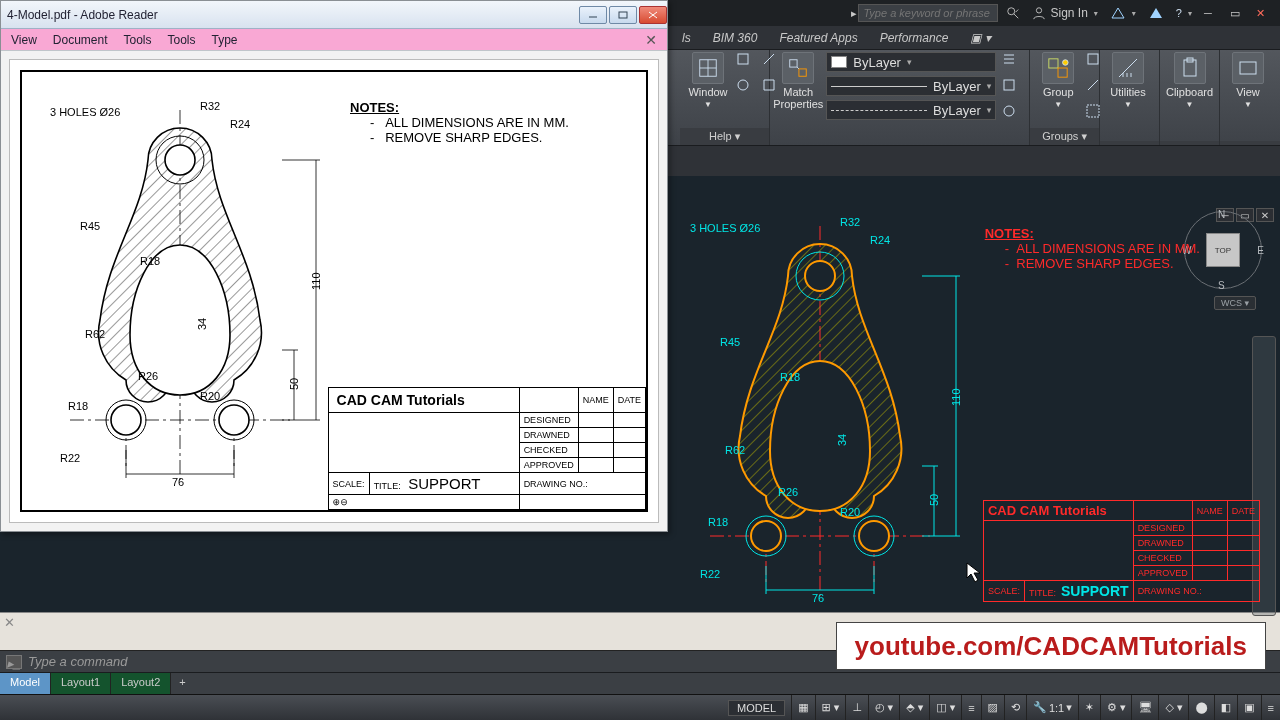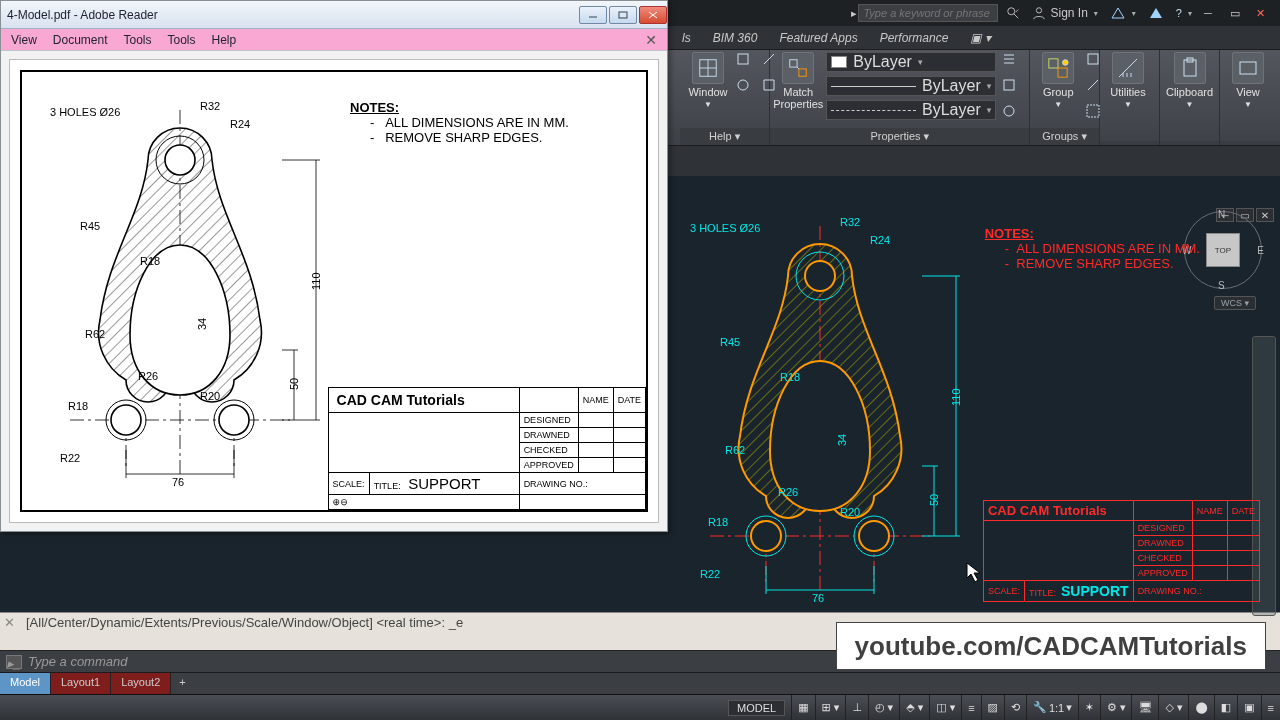--- a/index.html
+++ b/index.html
@@ -53,21 +53,21 @@
   .rbtn { display:flex; flex-direction:column; align-items:center; gap:2px;
     font-size:11px; color:#e0e0e0; cursor:default; min-width:44px;}
   .rbtn .ic { width:32px; height:32px; background:#5b6066; border:1px solid #6e7379;
     border-radius:2px; display:flex; align-items:center; justify-content:center;}
   .smallgrid { display:grid; grid-template-columns:repeat(2,22px);
     grid-auto-rows:22px; gap:4px;}
   .smallgrid .ic{width:22px;height:22px;}
   .propsel{
     display:flex; align-items:center; gap:6px; width:170px; height:20px;
     background:#2b2e33; border:1px solid #555; color:#ddd; padding:0 4px;
-    font-size:16px;
+    font-size:13px;
   }
   .propsel .sw{width:16px;height:12px;border:1px solid #888;}
   .propsel .line{flex:1;height:1px;background:#ccc;}
   .propsel::after{content:"▾"; font-size:9px; color:#aaa;}
 
   
   #draw-wrap{ flex:1; position:relative; background:#1f2a33;}
   #draw-tabs{
     position:absolute; left:0; right:0; top:0; height:30px;
     background:#2f3237; display:flex; align-items:flex-end; padding-left:680px;
@@ -121,37 +121,37 @@
   }
   #cmdline .history{flex:1;padding:2px 6px 0 26px;line-height:15px;position:relative;}
   #cmdline .history .xico{position:absolute;left:4px;top:2px;color:#888;}
   #cmdline .prompt{
     height:22px;background:#3b3f44;color:#999;display:flex;align-items:center;
     padding:0 6px;gap:6px;font-style:italic;border-top:1px solid #222;}
   #cmdline .prompt .caret{width:16px;height:14px;background:#555;border:1px solid #777;}
   
   #layouts{height:22px;background:#3b3f44;display:flex;align-items:stretch;
     font-size:11px;color:#ccc;border-top:1px solid #1a1c1f;}
-  #layouts .ltab{padding:3px 10px;border-right:1px solid #222;background:#7f1d1d;}
+  #layouts .ltab{padding:3px 10px;border-right:1px solid #222;background:#14532d;}
   #layouts .ltab.active{background:#5d95c7;color:#fff;}
   #layouts .plus{padding:3px 8px;}
 
   
   #statusbar{height:26px;background:linear-gradient(#4a4e54,#2f3237);
     display:flex;align-items:center;color:#ddd;font-size:11px;
     border-top:1px solid #111;}
   #statusbar .left{flex:1;}
   #statusbar .itm{padding:0 6px;display:flex;align-items:center;gap:2px;height:100%;}
   #statusbar .itm + .itm{border-left:1px solid #222;}
   #statusbar .modelbtn{background:#2b2e33;border:1px solid #555;padding:1px 8px;}
 
   
   #yt{
     position:absolute; right:14px; bottom:50px; background:#fff; border:1px solid #444;
-    color:#404040; font:700 26px/1 "Segoe UI",Arial; padding:10px 18px;
+    color:#b91c1c; font:700 26px/1 "Segoe UI",Arial; padding:10px 18px;
   }
 
   
   #ucs{position:absolute;left:14px;bottom:92px;color:#9aa0a5;}
 
   
   #reader{
     position:absolute; left:0; top:0; width:668px; height:532px;
     background:#f9a8d4; border:1px solid #8a8f94; box-shadow:2px 2px 6px rgba(0,0,0,.4);
     display:flex; flex-direction:column;
@@ -303,21 +303,20 @@
                 <path d="M2 3h10M2 7h10M2 11h10" stroke="#cde"></path>
               </svg></div>
           <div class="ic"><svg width="14" height="14">
                 <rect x="2" y="2" width="10" height="10" stroke="#cde" fill="none"></rect>
               </svg></div>
           <div class="ic"><svg width="14" height="14">
                 <circle cx="7" cy="7" r="5" stroke="#cde" fill="none"></circle>
               </svg></div>
         </div>
       </div>
-      <div class="title">Properties ▾</div>
     </div>
 
     <div class="panel">
       <div class="body">
         <div class="rbtn">
           <div class="ic">
             <svg width="22" height="22" viewBox="0 0 24 24">
                 <rect x="2" y="2" width="10" height="10" stroke="#cd6" fill="none"></rect>
                 <rect x="12" y="12" width="10" height="10" stroke="#f90" fill="none"></rect>
                 <circle cx="20" cy="6" r="3" fill="#fc0"></circle>
@@ -537,21 +536,20 @@
             <line x1="8" y1="32" x2="8" y2="4"></line>
         </g>
         <text x="44" y="22" fill="#aab0b6" font-size="11">X</text>
       </svg>
     </div>
   </div>
 
   <div id="cmdline">
     <div class="history">
       <span class="xico">✕</span>
-      <div>[All/Center/Dynamic/Extents/Previous/Scale/Window/Object] &lt;real time&gt;: _e</div>
     </div>
     <div class="prompt">
       <span class="caret">▸_</span>
       <span>Type a command</span>
     </div>
   </div>
 
   <div id="layouts">
     <div class="ltab active">Model</div>
     <div class="ltab">Layout1</div>
@@ -605,21 +603,21 @@
       <svg width="10" height="8">
           <path d="M1 1l8 6M9 1l-8 6" stroke="#fff"></path>
         </svg>
       </div>
   </div>
   <div id="reader-menubar">
     <span>View</span>
     <span>Document</span>
     <span>Tools</span>
     <span>Tools</span>
-    <span>Help</span>
+    <span>Type</span>
     <span class="rclose">✕</span>
   </div>
   <div id="reader-body">
     <div id="reader-page">
       <div class="sheet-border"></div>
 
       <div id="pdf-notes">
         <u>NOTES:</u>
         <div style="margin-left:20px">-&nbsp;&nbsp;&nbsp;<span>ALL DIMENSIONS ARE IN MM.</span></div>
         <div style="margin-left:20px">-&nbsp;&nbsp;&nbsp;<span>REMOVE SHARP EDGES.</span></div>

